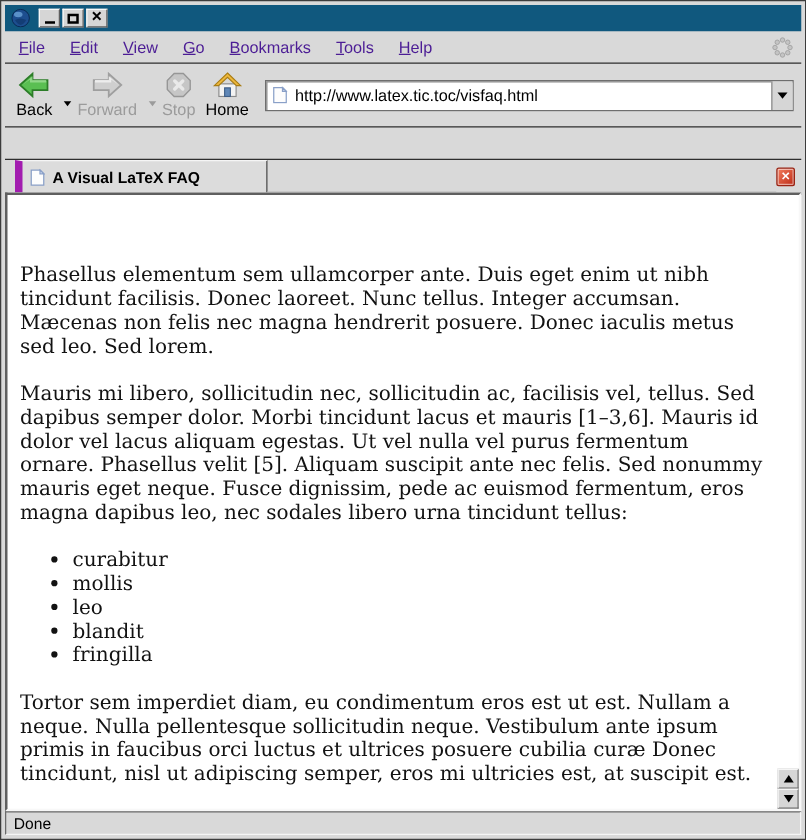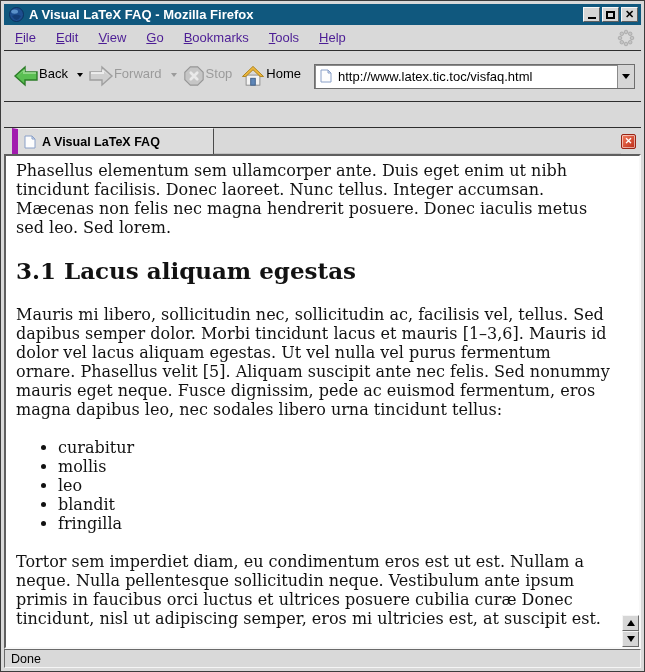--- a/index.html
+++ b/index.html
@@ -28,21 +28,21 @@
   .menubar { height:26px; display:flex; align-items:center; padding:0 3px;
              border-bottom:1px solid #2e2e2e; position:relative; flex:none; }
   .menu-item { font-size:13px; color:#4c1d95; padding:3px 8px; margin-right:4px;
                white-space:nowrap; }
   .menu-item .accel { text-decoration:underline; }
   .throbber { position:absolute; right:5px; top:3px; width:20px; height:20px; }
 
   
   .toolbar { height:51px; display:flex; align-items:center;
              border-bottom:1px solid #2e2e2e; padding:0 6px; flex:none; }
-  .tool-btn { display:flex; flex-direction:row; align-items:flex-start;
+  .tool-btn { display:flex; flex-direction:column; align-items:center;
               padding:1px 3px; margin-right:2px; }
   .tool-btn .lbl { font-size:13px; margin-top:1px; color:#000; white-space:nowrap; }
   .tool-btn.disabled .lbl { color:#9b9b9b; }
   .btn-caret-row { display:flex; align-items:flex-end; }
   .caret { width:0; height:0; border-left:3.5px solid transparent;
            border-right:3.5px solid transparent; border-top:4px solid #000;
            margin:0 2px 11px 4px; }
   .caret.gray { border-top-color:#9b9b9b; }
 
   .urlbar-wrap { flex:1; height:25px; margin-left:8px; display:flex;
@@ -108,21 +108,20 @@
 <body>
 
 <div class="window">
 
   <div class="titlebar">
     <svg class="app-icon" viewBox="0 0 15 15">
       <circle cx="7.5" cy="7.5" r="7" fill="#1d4e8f" stroke="#0a2a55" stroke-width="0.8"></circle>
       <ellipse cx="5.6" cy="4.6" rx="3.4" ry="2.2" fill="#6fa8dc" opacity="0.75"></ellipse>
       <path d="M3,9 Q7.5,6.5 12,9 Q10,12.5 7.5,13 Q5,12.5 3,9" fill="#123a6e" opacity="0.8"></path>
     </svg>
-    <span class="title">A Visual LaTeX FAQ - Mozilla Firefox</span>
     <span class="win-btn">
         <span class="min-glyph"></span>
       </span>
     <span class="win-btn">
         <span class="max-glyph"></span>
       </span>
     <span class="win-btn">
         <span class="close-glyph">✕</span>
       </span>
   </div>
@@ -217,21 +216,20 @@
     </div>
     <div class="tab-strip"></div>
     <div class="tab-close">
       <span>✕</span>
     </div>
   </div>
 
   <div class="content-frame">
     <div class="page">
       <p>Phasellus elementum sem ullamcorper ante. Duis eget enim ut nibh tincidunt facilisis. Donec laoreet. Nunc tellus. Integer accumsan. Mæcenas non felis nec magna hendrerit posuere. Donec iaculis metus sed leo. Sed lorem.</p>
-      <h2>3.1 Lacus aliquam egestas</h2>
       <p>Mauris mi libero, sollicitudin nec, sollicitudin ac, facilisis vel, tellus. Sed dapibus semper dolor. Morbi tincidunt lacus et mauris [1–3,6]. Mauris id dolor vel lacus aliquam egestas. Ut vel nulla vel purus fermentum ornare. Phasellus velit [5]. Aliquam suscipit ante nec felis. Sed nonummy mauris eget neque. Fusce dignissim, pede ac euismod fermentum, eros magna dapibus leo, nec sodales libero urna tincidunt tellus:</p>
       <ul>
         <li>curabitur</li>
         <li>mollis</li>
         <li>leo</li>
         <li>blandit</li>
         <li>fringilla</li>
       </ul>
       <p>Tortor sem imperdiet diam, eu condimentum eros est ut est. Nullam a neque. Nulla pellentesque sollicitudin neque. Vestibulum ante ipsum primis in faucibus orci luctus et ultrices posuere cubilia curæ Donec tincidunt, nisl ut adipiscing semper, eros mi ultricies est, at suscipit est.</p>
     </div>

